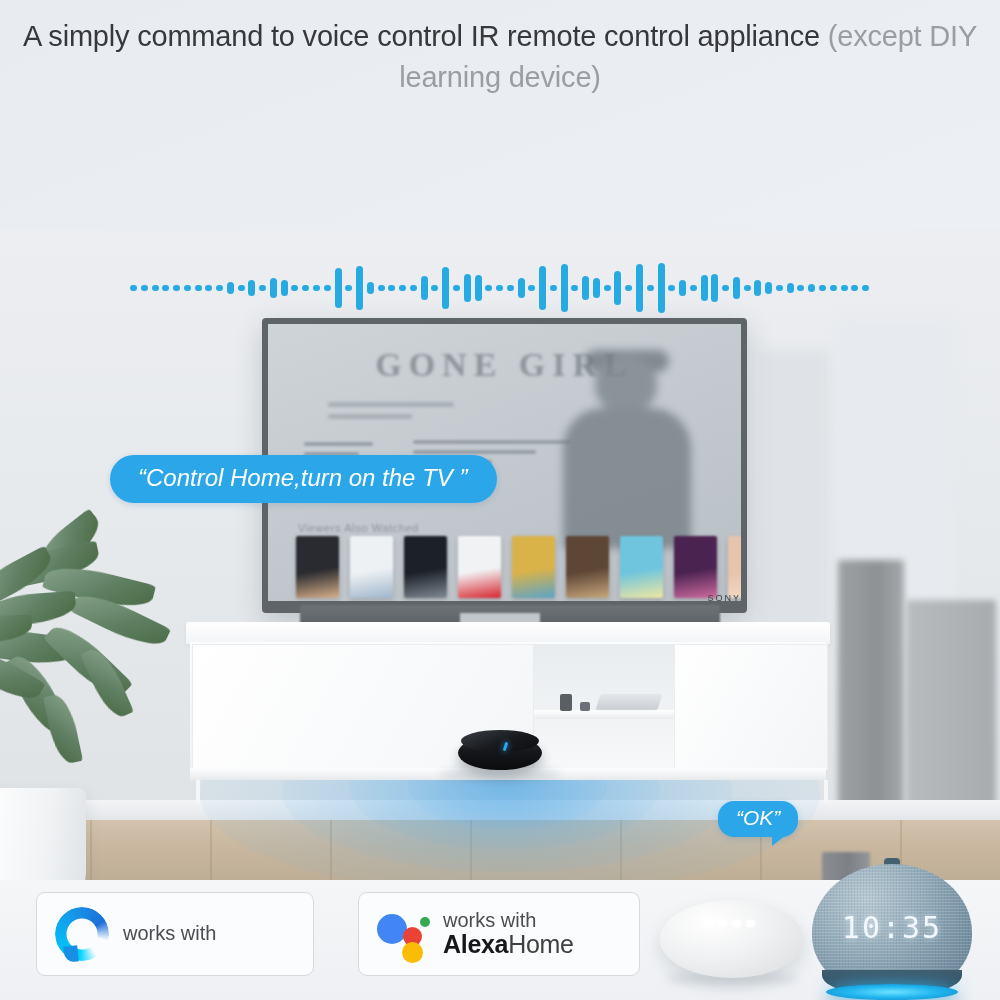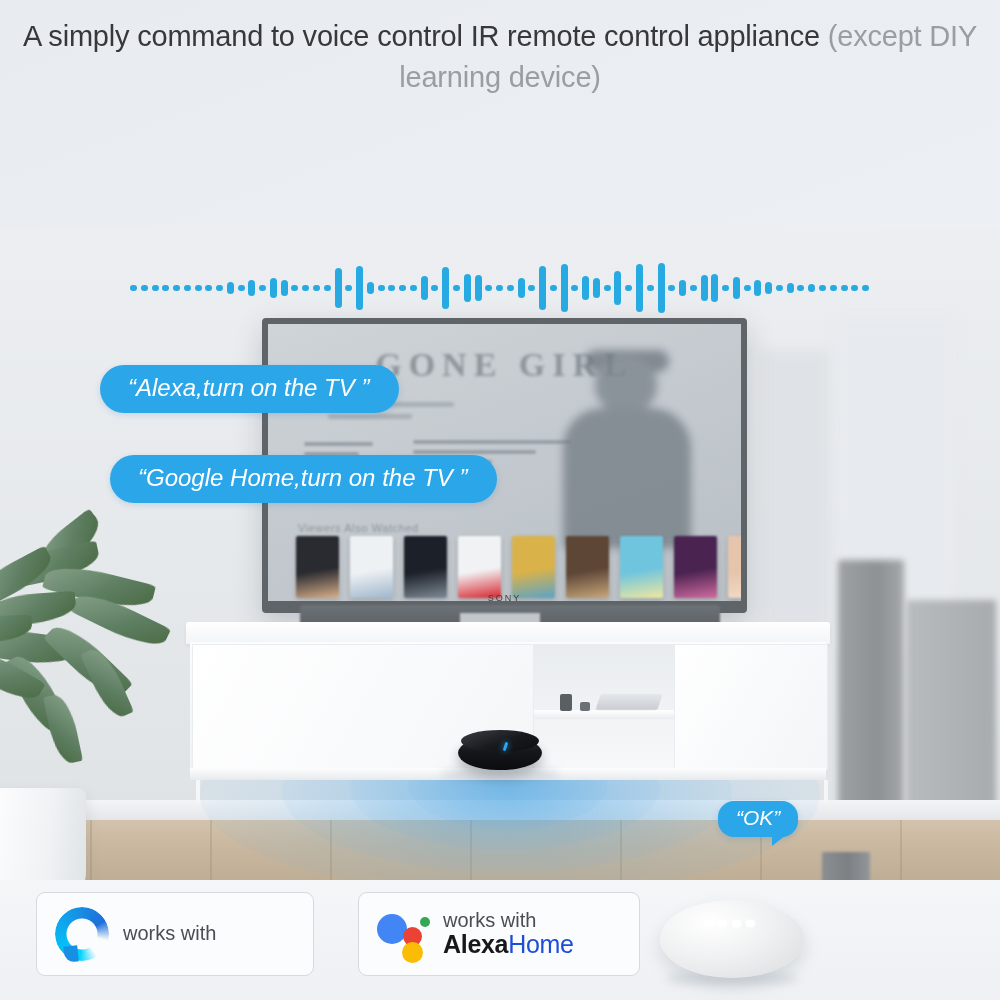--- a/index.html
+++ b/index.html
@@ -62,21 +62,21 @@
                    border-radius:50% 50% 44% 44%;background:#7b848c;}
   .tv-person .hat{position:absolute;left:24px;top:-6px;width:84px;height:22px;
                   border-radius:12px;background:#6f7880;}
   .tv-person .body{position:absolute;left:2px;top:52px;width:128px;height:140px;
                    border-radius:40px 40px 0 0;background:#757e86;}
   .rowlabel{position:absolute;left:30px;top:198px;font-size:11px;color:#8f969c;
             filter:blur(1.1px);letter-spacing:.6px;}
   .poster-row{position:absolute;left:28px;top:212px;display:flex;gap:11px;}
   .poster{width:43px;height:62px;border-radius:2px;filter:blur(.9px);
           box-shadow:0 2px 5px rgba(0,0,0,.16);}
-  .tv-brand{position:absolute;left:0;bottom:-2px;width:100%;text-align:center;
+  .tv-brand{position:absolute;left:0;bottom:-2px;width:100%;text-align:right;
             font-size:9px;letter-spacing:2px;color:#3c4146;filter:blur(.6px);}
   .tv-stand-neck{position:absolute;left:50%;margin-left:-40px;top:383px;width:80px;height:16px;
                  background:#c2c7cb;filter:blur(1px);}
 
   
   .soundbar{position:absolute;left:300px;top:375px;width:420px;height:26px;
             background:linear-gradient(180deg,#6e7378,#585d62);border-radius:3px;filter:blur(1.2px);}
 
   
   .cab{position:absolute;left:186px;top:392px;width:644px;height:180px;}
@@ -148,21 +148,21 @@
           background:linear-gradient(180deg,#f4f6f8,#eef0f3);z-index:30;}
   .badge{position:absolute;top:12px;height:84px;border:1px solid #d6dade;border-radius:9px;
          background:#fbfcfd;display:flex;align-items:center;gap:14px;padding:0 18px;
          box-sizing:border-box;}
   .badge1{left:36px;width:278px;}
   .badge2{left:358px;width:282px;}
   .badge-txt{line-height:1.08;}
   .ww{font-size:20px;color:#4a4d52;font-weight:400;}
   .brandline{font-size:25px;font-weight:700;color:#17181a;letter-spacing:-.3px;}
   .brandline .lite{font-weight:400;color:#4a8fd0;}
-  .brandline .lite2{font-weight:400;color:#1d4ed8;}
+  .brandline .lite2{font-weight:400;color:#404040;}
 
   .alexa-ring{width:54px;height:54px;border-radius:50%;flex:0 0 auto;position:relative;
     background:conic-gradient(from 215deg,#00c8f8 0deg,#1597e8 120deg,#1e6fd9 205deg,
                rgba(0,0,0,0) 250deg,rgba(0,0,0,0) 290deg,#00d2ff 330deg,#00c8f8 360deg);
     -webkit-mask:radial-gradient(circle,transparent 0 15px,#000 16px);
     mask:radial-gradient(circle,transparent 0 15px,#000 16px);}
   .alexa-wrap{position:relative;width:54px;height:54px;flex:0 0 auto;}
   .alexa-tail{position:absolute;left:9px;bottom:-1px;width:14px;height:16px;
               background:#1790e4;border-radius:0 0 0 10px;transform:rotate(-6deg);}
 
@@ -388,33 +388,41 @@
     </div>
   </div>
 
   <div class="ir-shadow"></div>
   <div class="ir">
     <div class="ir-body"></div>
     <div class="ir-top"></div>
     <div class="ir-led"></div>
   </div>
 
-  <div class="bubble bub1">“Alexa,turn on the TV ”</div>
-  <div class="bubble bub2">“Google Home,turn on the TV ”</div>
+  <div class="bubble bub2">“Control Home,turn on the TV ”</div>
   <div class="bubble bub-ok">“OK”</div>
 
   <div class="nest">
     <div class="nest-shadow"></div>
     <div class="nest-body"></div>
     <div class="nest-led" style="left:44px;"></div>
     <div class="nest-led" style="left:58px;"></div>
     <div class="nest-led" style="left:72px;"></div>
     <div class="nest-led" style="left:86px;"></div>
   </div>
 
+  <div class="echo">
+    <div class="echo-shadow"></div>
+    <div class="echo-knob"></div>
+    <div class="echo-body"></div>
+    <div class="echo-fabric"></div>
+    <div class="echo-clock">10:35</div>
+    <div class="echo-base"></div>
+    <div class="echo-ring"></div>
+  </div>
 
   <div class="bottom">
 
     <div class="badge badge1">
       <div class="alexa-wrap">
         <div class="alexa-ring"></div>
         <div class="alexa-tail"></div>
       </div>
       <div class="badge-txt">
         <div class="ww">works with</div>

